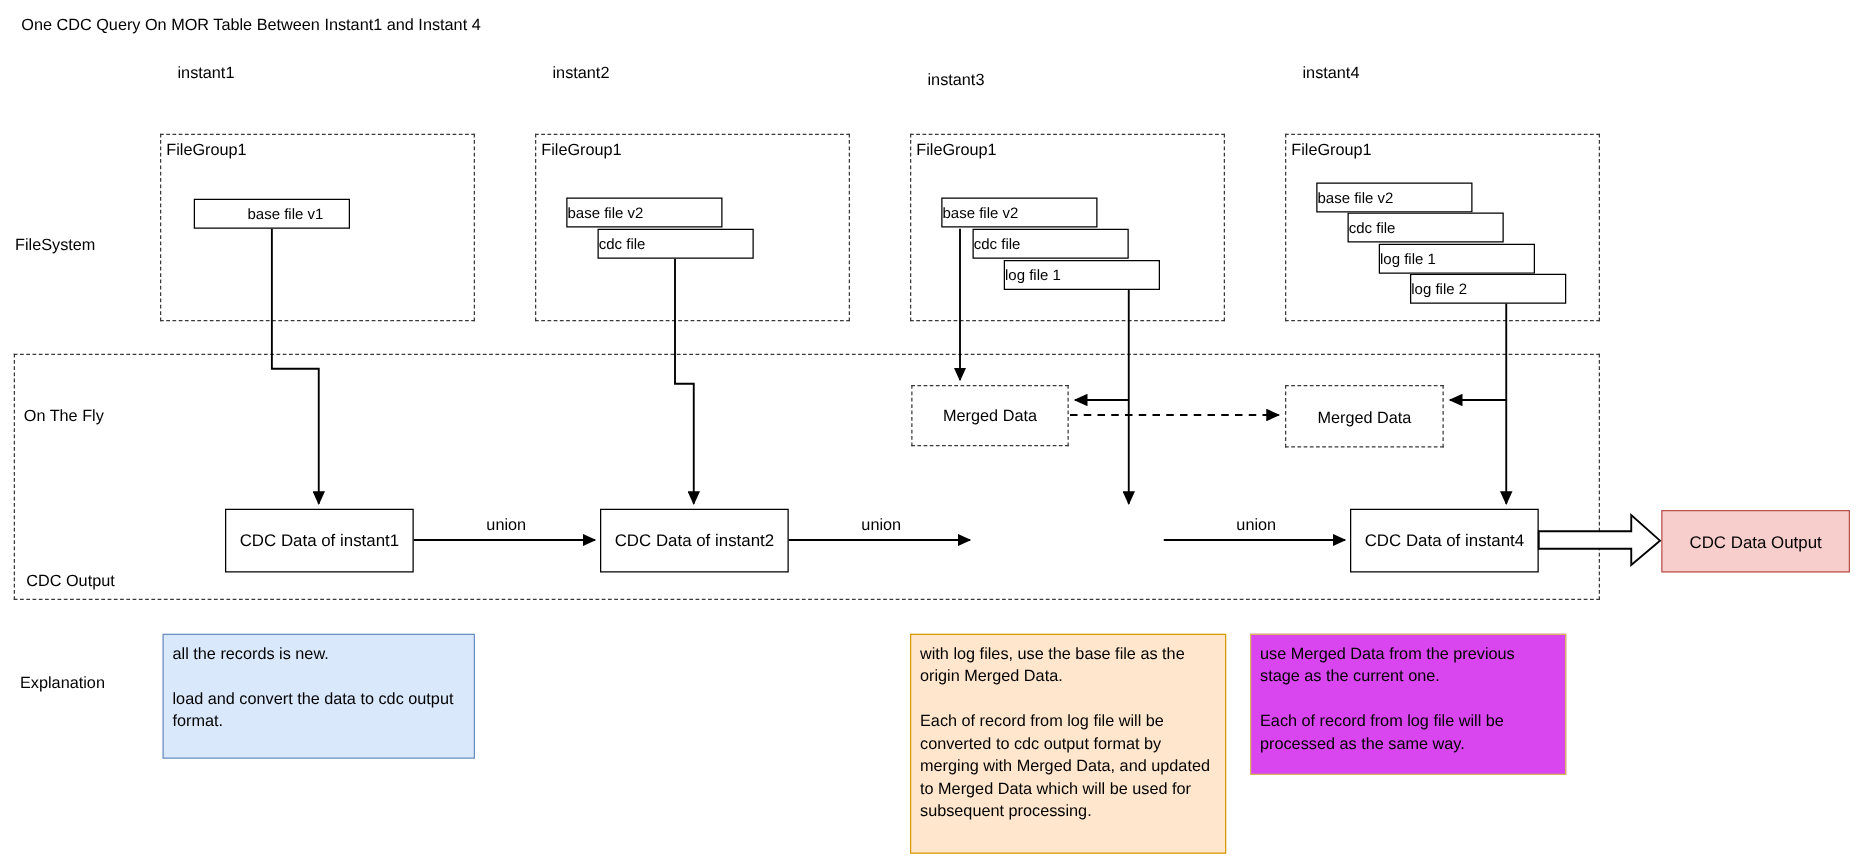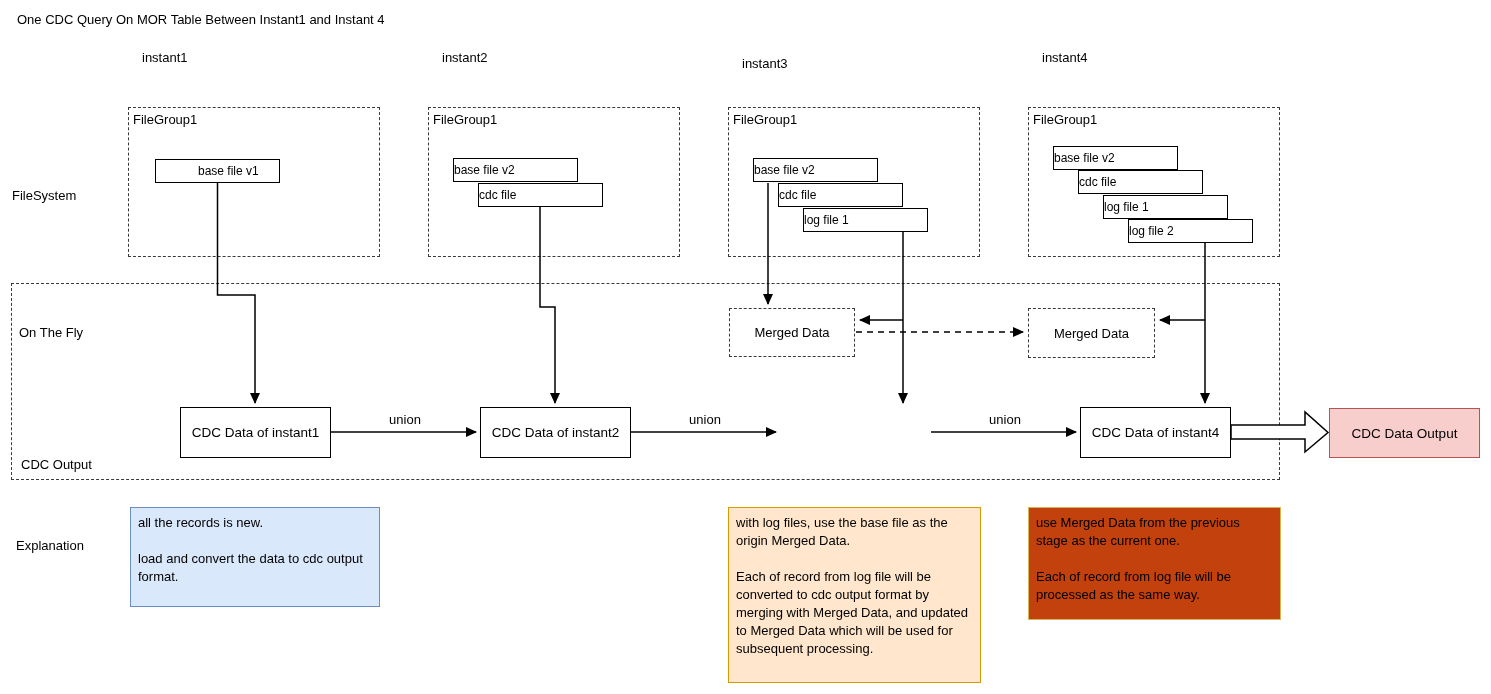--- a/index.html
+++ b/index.html
@@ -91,21 +91,21 @@
   <div class="unionlbl" style="left:975px; top:412px;">union</div>
 
   <div class="outbox" style="background-color: rgb(248, 206, 204); border-color: rgb(184, 84, 80);">CDC Data Output</div>
 
   <div class="explain" style="left: 130px; top: 507px; width: 250px; height: 100px; background-color: rgb(218, 232, 252); border-color: rgb(108, 142, 191);">all the records is new.
 
 load and convert the data to cdc output format.</div>
   <div class="explain" style="left: 728px; top: 507px; width: 253px; height: 176px; background-color: rgb(255, 230, 204); border-color: rgb(215, 155, 0);">with log files, use the base file as the origin Merged Data.
 
 Each of record from log file will be converted to cdc output format by merging with Merged Data, and updated to Merged Data which will be used for subsequent processing.</div>
-  <div class="explain" style="left: 1028px; top: 507px; width: 253px; height: 113px; background-color: #c2410c; border-color: rgb(214, 182, 86);">use Merged Data from the previous stage as the current one.
+  <div class="explain" style="left: 1000px; top: 507px; width: 253px; height: 113px; background-color: #d946ef; border-color: rgb(214, 182, 86);">use Merged Data from the previous stage as the current one.
 
 Each of record from log file will be processed as the same way.</div>
 
   <svg class="connectors" width="1491" height="694" viewBox="0 0 1491 694">
     <defs>
       <marker id="ah" markerWidth="12" markerHeight="10" refX="10" refY="5" orient="auto" markerUnits="userSpaceOnUse">
         <path d="M0,0 L11,5 L0,10 Z" fill="#000"></path>
       </marker>
     </defs>
 

